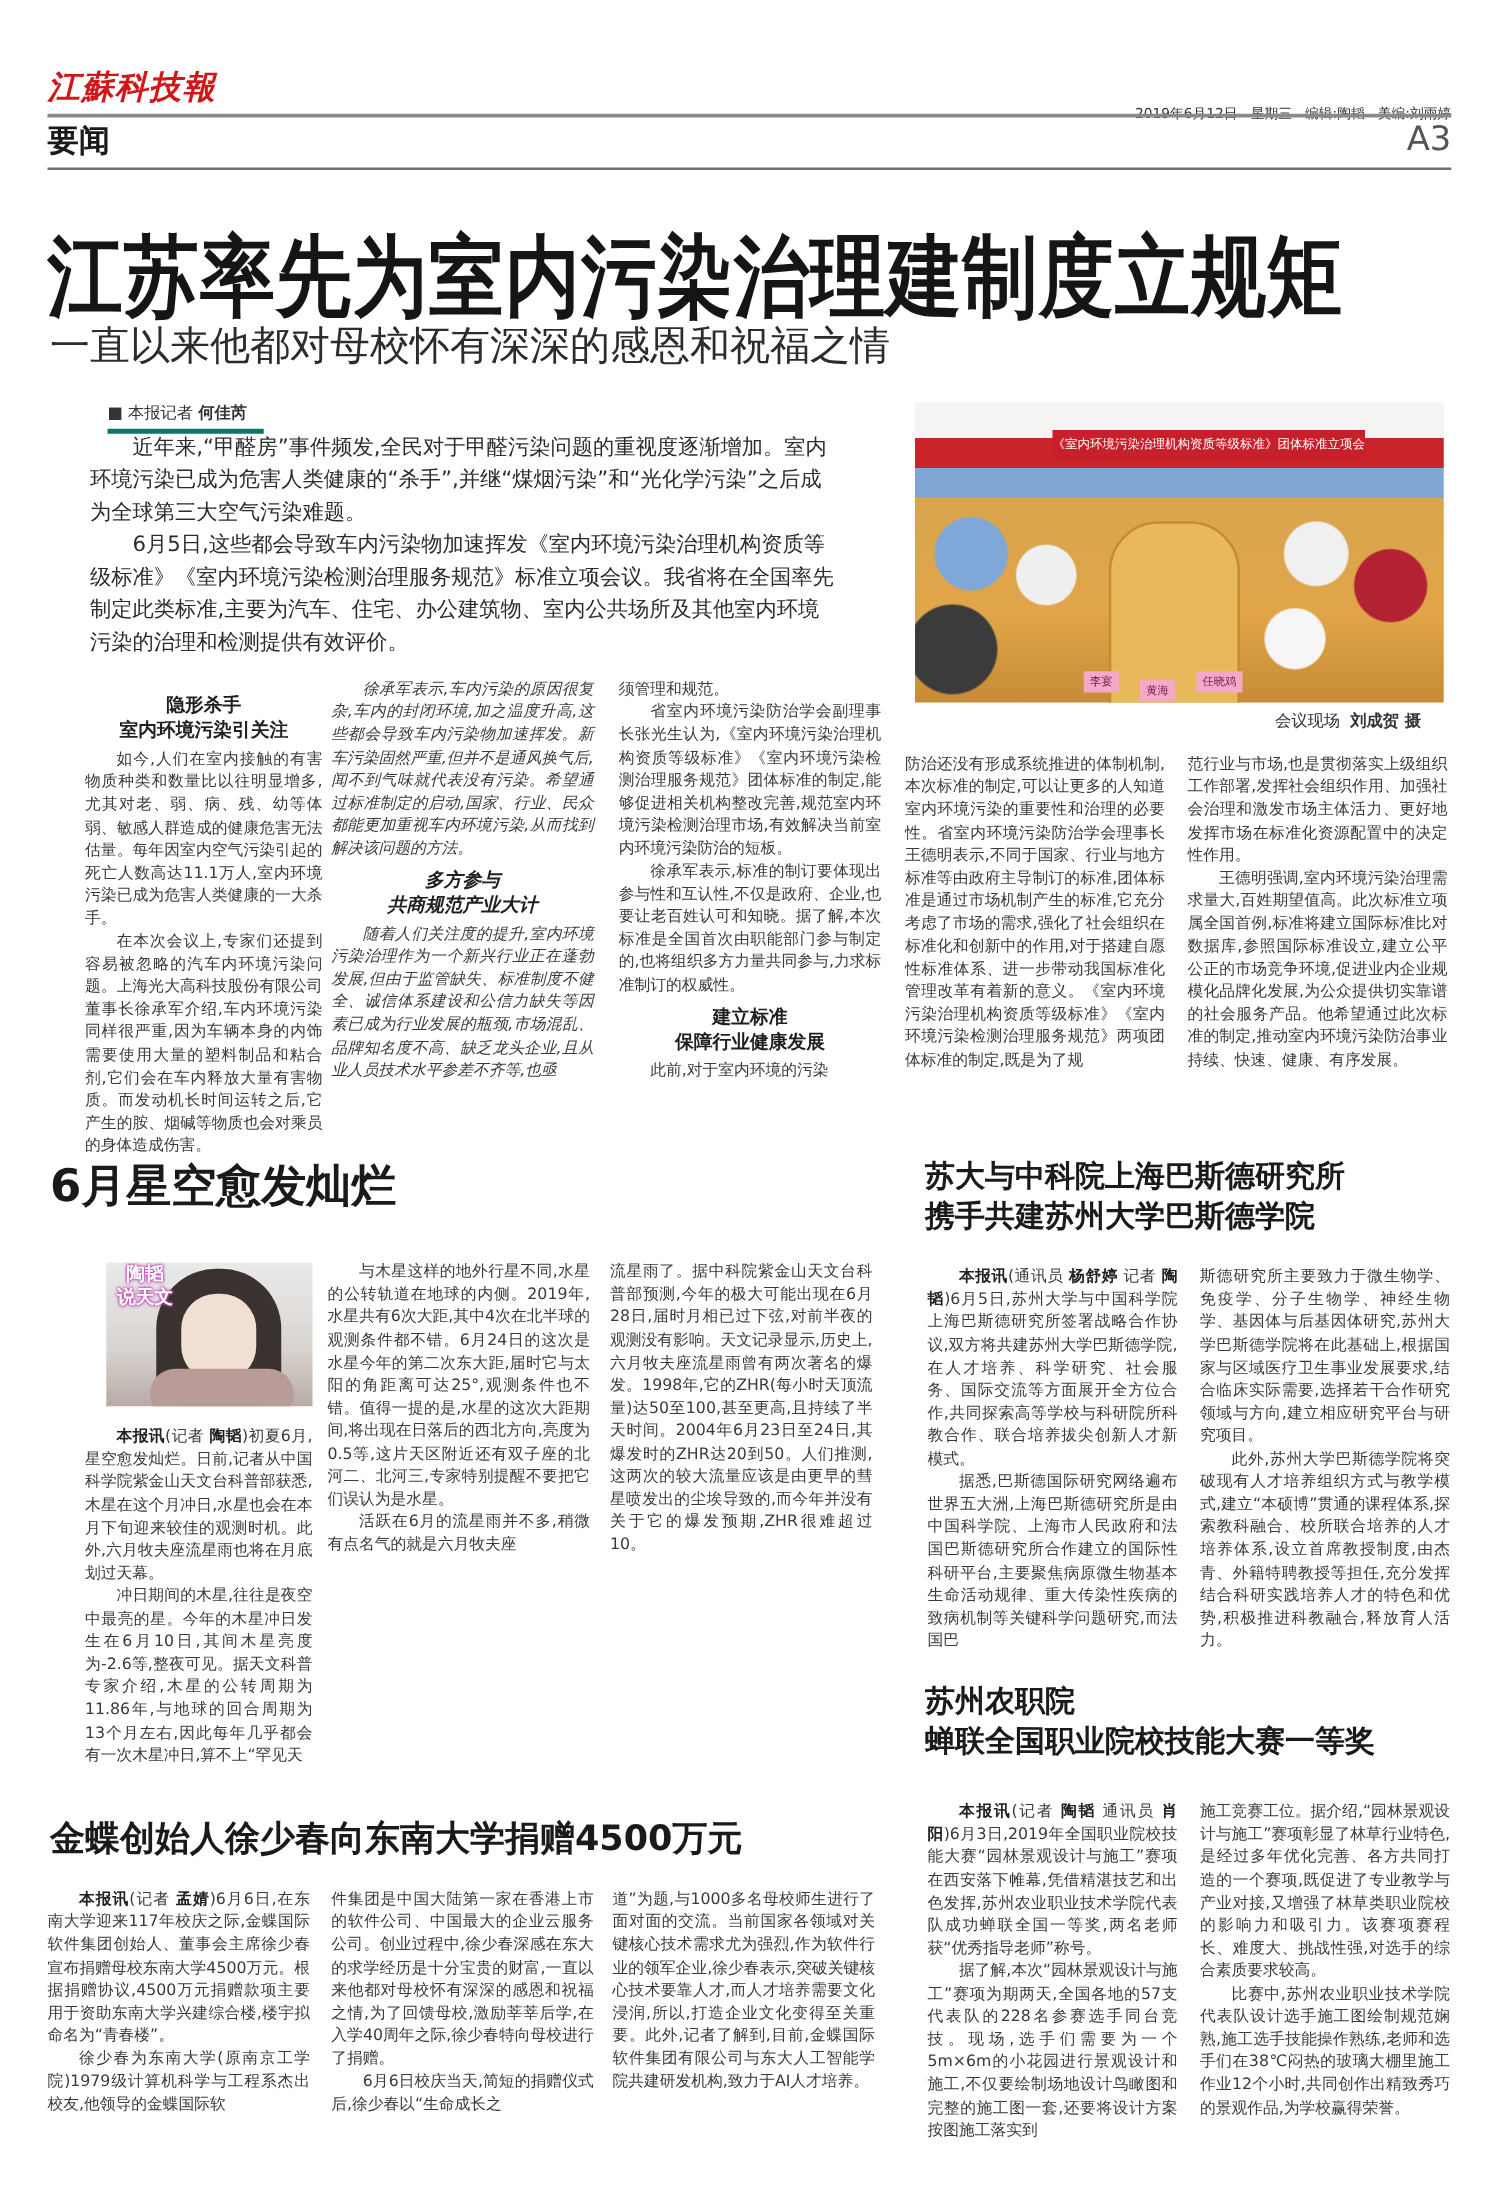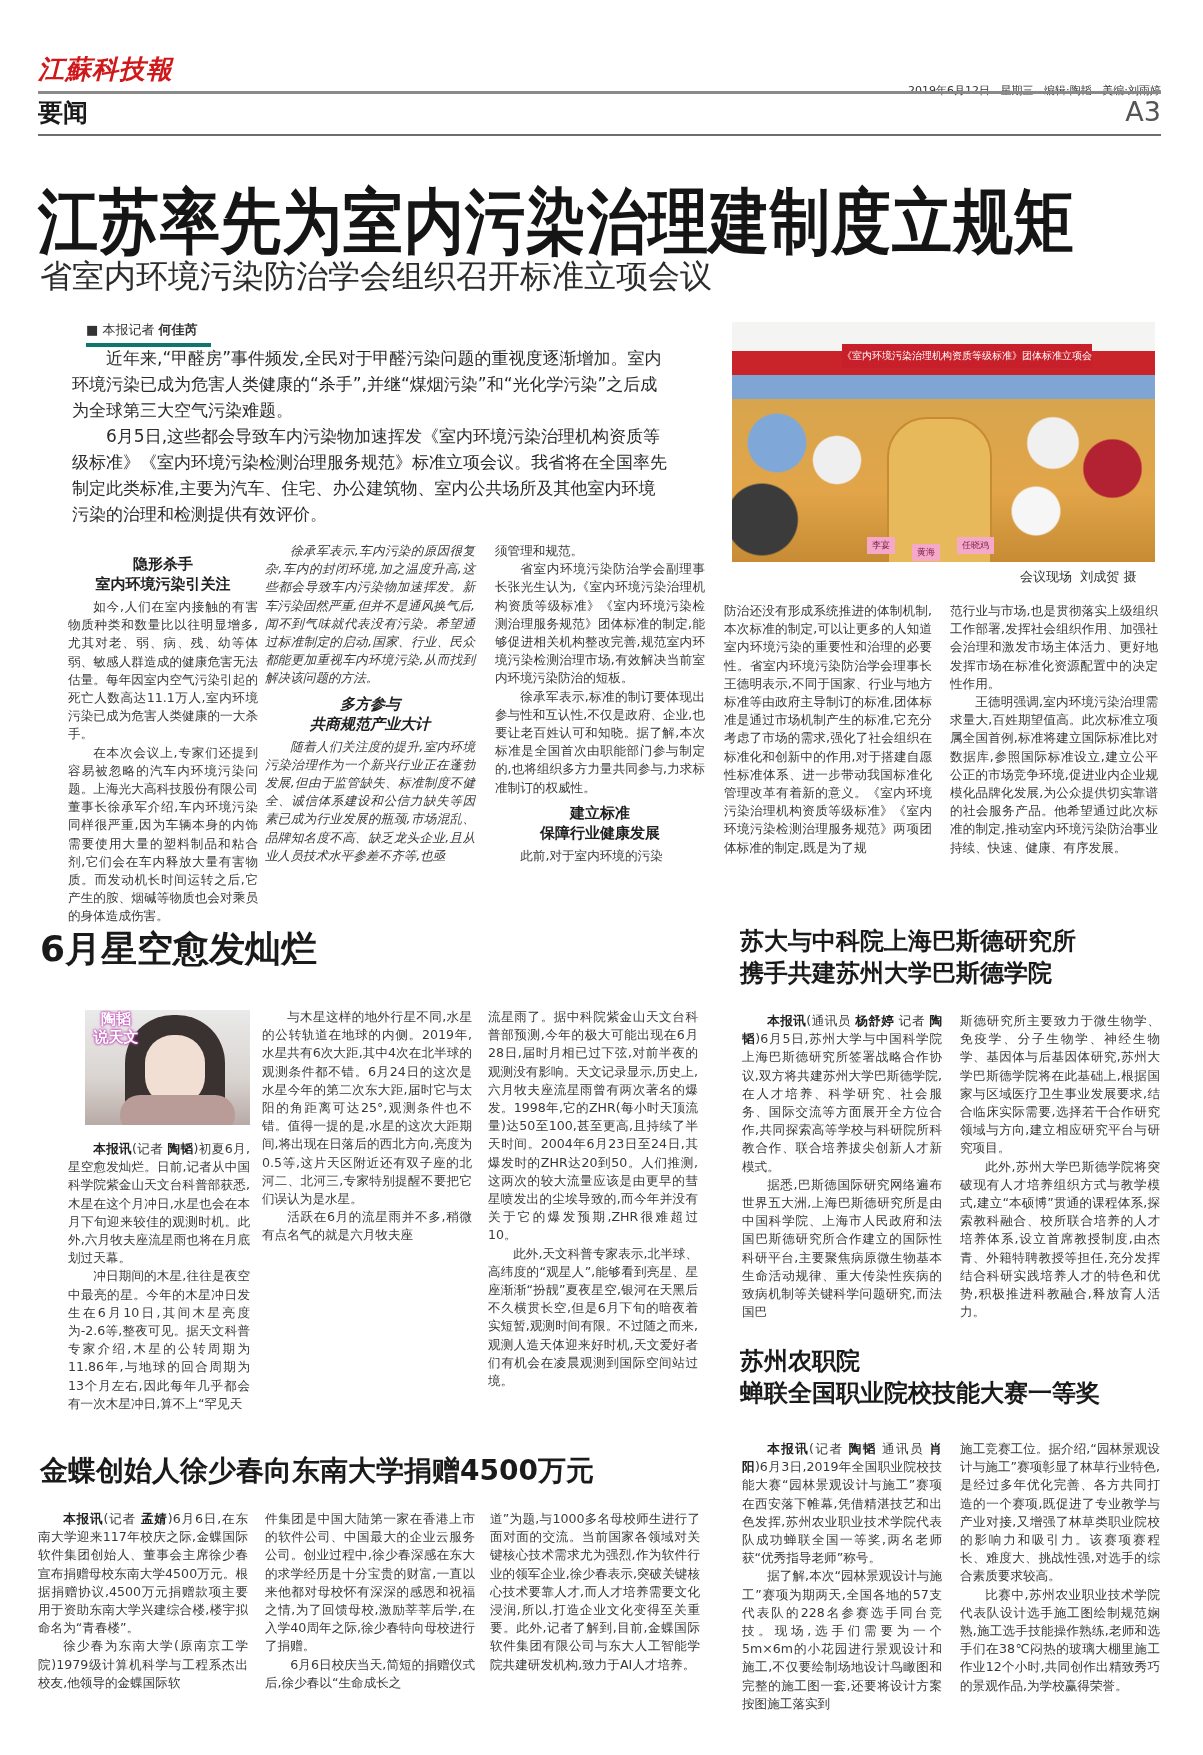--- a/index.html
+++ b/index.html
@@ -18,21 +18,21 @@
   .byline b { font-weight: bold; }
   .lead { left: 72px; top: 345px; width: 600px; font-size: 17px; line-height: 26px; color: #2b2b2b; font-family: "DejaVu Sans", sans-serif; }
   .lead p { text-indent: 2em; }
   .photo { left: 732px; top: 322px; width: 423px; height: 240px; background: linear-gradient(180deg, #f4f4f2 0%, #f4f4f2 12%, #c9242a 12%, #c9242a 22%, #7fa5d4 22%, #7fa5d4 32%, #d7a54e 32%, #e2a549 70%, #c68b34 100%); overflow: hidden; }
   .photo .banner { position: absolute; left: 110px; top: 22px; width: 250px; height: 24px; background: #c8202a; color: #fff; font-size: 10px; font-family: "DejaVu Sans", sans-serif; text-align: center; line-height: 24px; white-space: nowrap; overflow: hidden; }
   .photo .table { position: absolute; left: 155px; top: 95px; width: 105px; height: 150px; background: #e8b95a; border-radius: 40px 40px 0 0; border: 2px solid #c68b34; }
   .photo .people-l { position: absolute; left: 0; top: 70px; width: 150px; height: 170px; background: radial-gradient(circle at 30% 30%, #7fa8d8 0 18%, transparent 19%), radial-gradient(circle at 70% 40%, #efefef 0 16%, transparent 17%), radial-gradient(circle at 20% 75%, #3b3b3b 0 20%, transparent 21%); }
   .photo .people-r { position: absolute; right: 0; top: 70px; width: 170px; height: 170px; background: radial-gradient(circle at 40% 30%, #f0f0f0 0 16%, transparent 17%), radial-gradient(circle at 75% 45%, #b22233 0 18%, transparent 19%), radial-gradient(circle at 30% 70%, #f6f6f6 0 14%, transparent 15%); }
   .photo .nameplate { position: absolute; background: #f4a9c9; color: #7a1f4e; font-size: 9px; padding: 2px 5px; font-family: "DejaVu Sans", sans-serif; }
   .caption { left: 1020px; top: 568px; font-size: 13px; color: #333; font-family: "DejaVu Sans", sans-serif; }
-  .caption b { font-weight: normal; }
+  .caption b { font-weight: bold; }
   .col { font-size: 12.6px; line-height: 18.2px; color: #3a3a3a; font-family: "DejaVu Sans", sans-serif; text-align: justify; }
   .col p { text-indent: 2em; }
   .subhd { font-size: 15px; line-height: 20px; font-weight: bold; text-align: center; color: #1f1f1f; font-family: "DejaVu Sans", sans-serif; margin: 6px 0 4px 0; }
   .h2 { font-family: "DejaVu Sans", sans-serif; font-weight: bold; color: #1a1a1a; white-space: nowrap; }
   .avatar { left: 85px; top: 1010px; width: 165px; height: 115px; background: linear-gradient(180deg, #eaeaea 0%, #d9d4d0 60%, #b8aaa6 100%); overflow: hidden; }
   .avatar .hair { position: absolute; left: 40px; top: 5px; width: 100px; height: 110px; background: #3a3230; border-radius: 48px 48px 20px 20px; }
   .avatar .face { position: absolute; left: 60px; top: 25px; width: 60px; height: 70px; background: #f1dfd4; border-radius: 28px; }
   .avatar .scarf { position: absolute; left: 35px; top: 85px; width: 115px; height: 40px; background: #b99c98; border-radius: 20px; }
   .avatar .tag { position: absolute; left: 0; top: 0; width: 62px; font-size: 15px; line-height: 18px; font-weight: bold; color: #fff; text-shadow: 0 0 2px #c045b8, 0 0 2px #c045b8, 0 0 3px #c045b8; text-align: center; font-family: "DejaVu Sans", sans-serif; }
   .bold { font-weight: bold; color: #222; }
@@ -46,21 +46,21 @@
   <span>星期三</span>&nbsp;&nbsp;
   <span>编辑:陶韬</span>&nbsp;&nbsp;
   <span>美编:刘雨婷</span>
 </div>
 <div class="abs rule-top"></div>
 <div class="abs section-title">要闻</div>
 <div class="abs page-no">A3</div>
 <div class="abs rule-sec"></div>
 
 <div class="abs headline">江苏率先为室内污染治理建制度立规矩</div>
-<div class="abs subhead">省室内环境污染防治学会组织召开标准立项会议</div>
+<div class="abs subhead">一直以来他都对母校怀有深深的感恩和祝福之情</div>
 <div class="abs byline">
   <span>■ 本报记者</span>
   <b>何佳芮</b>
 </div>
 <div class="abs lead">
   <p>近年来,“甲醛房”事件频发,全民对于甲醛污染问题的重视度逐渐增加。室内环境污染已成为危害人类健康的“杀手”,并继“煤烟污染”和“光化学污染”之后成为全球第三大空气污染难题。</p>
   <p>6月5日,这些都会导致车内污染物加速挥发《室内环境污染治理机构资质等级标准》《室内环境污染检测治理服务规范》标准立项会议。我省将在全国率先制定此类标准,主要为汽车、住宅、办公建筑物、室内公共场所及其他室内环境污染的治理和检测提供有效评价。</p>
 </div>
 
 <div class="abs photo">
@@ -127,21 +127,20 @@
 <div class="abs col" style="left:68px; top:1140px; width:182px;">
   <p><span class="bold">本报讯</span><span>(记者</span> <span class="bold">陶韬</span><span>)初夏6月,星空愈发灿烂。日前,记者从中国科学院紫金山天文台科普部获悉,木星在这个月冲日,水星也会在本月下旬迎来较佳的观测时机。此外,六月牧夫座流星雨也将在月底划过天幕。</span></p>
   <p>冲日期间的木星,往往是夜空中最亮的星。今年的木星冲日发生在6月10日,其间木星亮度为-2.6等,整夜可见。据天文科普专家介绍,木星的公转周期为11.86年,与地球的回合周期为13个月左右,因此每年几乎都会有一次木星冲日,算不上“罕见天</p>
 </div>
 <div class="abs col" style="left:262px; top:1008px; width:210px;">
   <p>与木星这样的地外行星不同,水星的公转轨道在地球的内侧。2019年,水星共有6次大距,其中4次在北半球的观测条件都不错。6月24日的这次是水星今年的第二次东大距,届时它与太阳的角距离可达25°,观测条件也不错。值得一提的是,水星的这次大距期间,将出现在日落后的西北方向,亮度为0.5等,这片天区附近还有双子座的北河二、北河三,专家特别提醒不要把它们误认为是水星。</p>
   <p>活跃在6月的流星雨并不多,稍微有点名气的就是六月牧夫座</p>
 </div>
 <div class="abs col" style="left:488px; top:1008px; width:210px;">
   <p style="text-indent:0">流星雨了。据中科院紫金山天文台科普部预测,今年的极大可能出现在6月28日,届时月相已过下弦,对前半夜的观测没有影响。天文记录显示,历史上,六月牧夫座流星雨曾有两次著名的爆发。1998年,它的ZHR(每小时天顶流量)达50至100,甚至更高,且持续了半天时间。2004年6月23日至24日,其爆发时的ZHR达20到50。人们推测,这两次的较大流量应该是由更早的彗星喷发出的尘埃导致的,而今年并没有关于它的爆发预期,ZHR很难超过10。</p>
-  <p>此外,天文科普专家表示,北半球、高纬度的“观星人”,能够看到亮星、星座渐渐“扮靓”夏夜星空,银河在天黑后不久横贯长空,但是6月下旬的暗夜着实短暂,观测时间有限。不过随之而来,观测人造天体迎来好时机,天文爱好者们有机会在凌晨观测到国际空间站过境。</p>
 </div>
 
 <div class="abs h2" style="left:740px; top:925px; font-size:24px; line-height:32px;">
   <div>苏大与中科院上海巴斯德研究所</div>
   <div>携手共建苏州大学巴斯德学院</div>
 </div>
 <div class="abs col" style="left:742px; top:1012px; width:200px;">
   <p><span class="bold">本报讯</span><span>(通讯员</span> <span class="bold">杨舒婷</span> <span>记者</span> <span class="bold">陶韬</span><span>)6月5日,苏州大学与中国科学院上海巴斯德研究所签署战略合作协议,双方将共建苏州大学巴斯德学院,在人才培养、科学研究、社会服务、国际交流等方面展开全方位合作,共同探索高等学校与科研院所科教合作、联合培养拔尖创新人才新模式。</span></p>
   <p>据悉,巴斯德国际研究网络遍布世界五大洲,上海巴斯德研究所是由中国科学院、上海市人民政府和法国巴斯德研究所合作建立的国际性科研平台,主要聚焦病原微生物基本生命活动规律、重大传染性疾病的致病机制等关键科学问题研究,而法国巴</p>
 </div>

